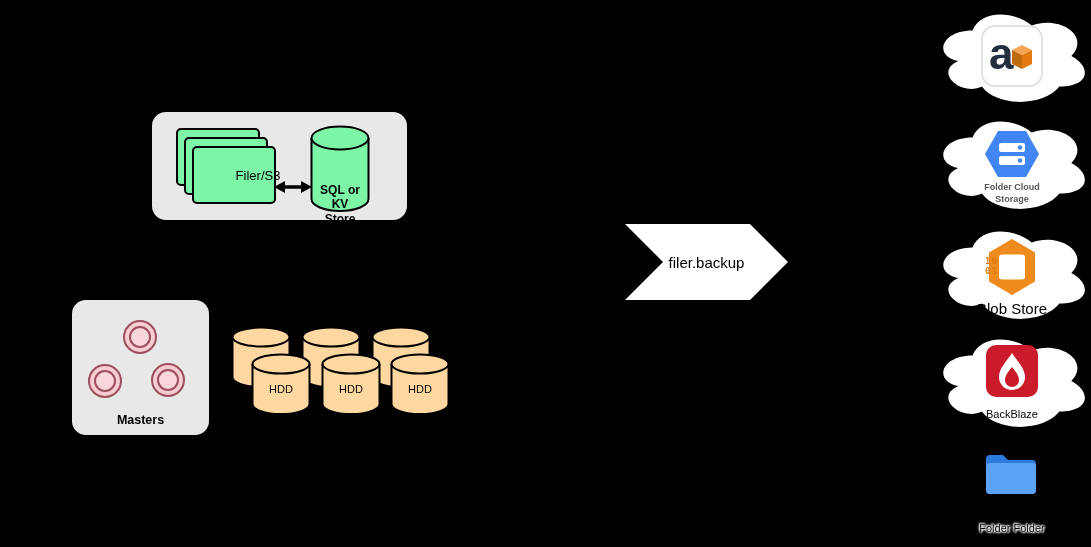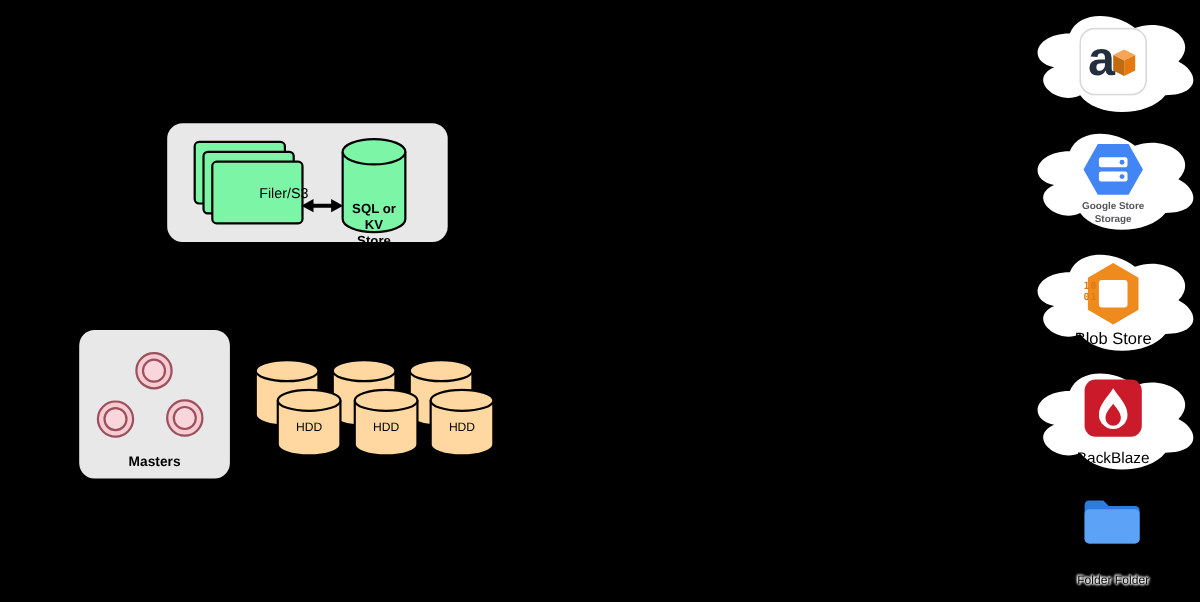--- a/index.html
+++ b/index.html
@@ -52,21 +52,21 @@
     font-size:15px;
   }
 
   
   .cloud { width:158px; height:102px; }
   .cloud-bg { position:absolute; left:0; top:0; }
   .cloud-icon { position:absolute; }
   .cloud-label { position:absolute; left:0; right:0; text-align:center; }
   .gcs-label  { top:70px; font-size:9px; font-weight:bold; color:#55565A; line-height:1.3; }
   .blob-label { top:78px; font-size:15px; }
-  .bb-label   { top:78px; font-size:14px; }
+  .bb-label   { top:78px; font-size:11px; }
   .amazon-a {
     position:absolute; left:8px; top:4px; font-size:44px; font-weight:bold;
     line-height:50px; color:#232F3E;
   }
   .blob-binary {
     position:absolute; left:0; right:0; top:18px; text-align:left;
     font-family:"DejaVu Sans Mono", monospace; font-size:9px; font-weight:bold;
     color:#DD7B13; line-height:1.15; letter-spacing:1px;
   }
   .folder-label {
@@ -145,20 +145,26 @@
     <div class="hdd-label">HDD</div>
   </div>
   <div class="abs hdd" style="left:390px; top:353px;">
     <svg width="60" height="62" viewBox="0 0 60 62">
       <path d="M1.5 11 V51 A 28.5 10 0 0 0 58.5 51 V11" fill="#FFD7A1" stroke="#000" stroke-width="2"></path>
       <ellipse cx="30" cy="11" rx="28.5" ry="9.5" fill="#FFD7A1" stroke="#000" stroke-width="2"></ellipse>
     </svg>
     <div class="hdd-label">HDD</div>
   </div>
 
+  <div class="abs" style="left:625px; top:224px; width:163px; height:76px;">
+    <svg width="163" height="76" viewBox="0 0 163 76">
+      <polygon points="0,0 125,0 163,38 125,76 0,76 38,38" fill="#FFFFFF"></polygon>
+    </svg>
+    <div class="arrow-label">filer.backup</div>
+  </div>
 
   <div class="abs cloud" style="left:933px; top:5px;">
     <svg class="cloud-bg" width="158" height="102" viewBox="0 0 158 102">
       <path d="M39.5,25.5 C7.9,25.5 0,51 25.3,56.1 C0,67.3 28.4,91.8 49,81.6 C63.2,102 110.6,102 126.4,81.6 C158,81.6 158,61.2 138.3,51 C158,30.6 126.4,10.2 98.8,20.4 C79,5.1 47.4,5.1 39.5,25.5 Z" fill="#FFFFFF"></path>
     </svg>
     <div class="cloud-icon" style="left:48px; top:20px; width:62px; height:62px;">
       <svg width="62" height="62" viewBox="0 0 62 62">
         <rect x="1" y="1" width="60" height="60" rx="13" fill="#FFFFFF" stroke="#D9D9D9" stroke-width="1.5"></rect>
         <polygon points="41,20 51,25 41,30 31,25" fill="#F6A455"></polygon>
         <polygon points="41,30 51,25 51,39 41,44" fill="#E47911"></polygon>
@@ -174,21 +180,21 @@
     </svg>
     <div class="cloud-icon" style="left:51px; top:18px; width:56px; height:48px;">
       <svg width="56" height="48" viewBox="0 0 56 48">
         <polygon points="14,1 42,1 55,24 42,47 14,47 1,24" fill="#4285F4"></polygon>
         <rect x="15" y="13" width="26" height="9" rx="2" fill="#FFFFFF"></rect>
         <circle cx="36" cy="17.5" r="2.2" fill="#4285F4"></circle>
         <rect x="15" y="26" width="26" height="9" rx="2" fill="#FFFFFF"></rect>
         <circle cx="36" cy="30.5" r="2.2" fill="#4285F4"></circle>
       </svg>
     </div>
-    <div class="cloud-label gcs-label preline">Google Store
+    <div class="cloud-label gcs-label preline">Folder Cloud
 Storage</div>
   </div>
 
   <div class="abs cloud" style="left:933px; top:222px;">
     <svg class="cloud-bg" width="158" height="102" viewBox="0 0 158 102">
       <path d="M39.5,25.5 C7.9,25.5 0,51 25.3,56.1 C0,67.3 28.4,91.8 49,81.6 C63.2,102 110.6,102 126.4,81.6 C158,81.6 158,61.2 138.3,51 C158,30.6 126.4,10.2 98.8,20.4 C79,5.1 47.4,5.1 39.5,25.5 Z" fill="#FFFFFF"></path>
     </svg>
     <div class="cloud-icon" style="left:52px; top:16px; width:54px; height:58px;">
       <svg width="54" height="58" viewBox="0 0 54 58">
         <polygon points="27,1 50,14.5 50,43.5 27,57 4,43.5 4,14.5" fill="#EF8A1D"></polygon>

